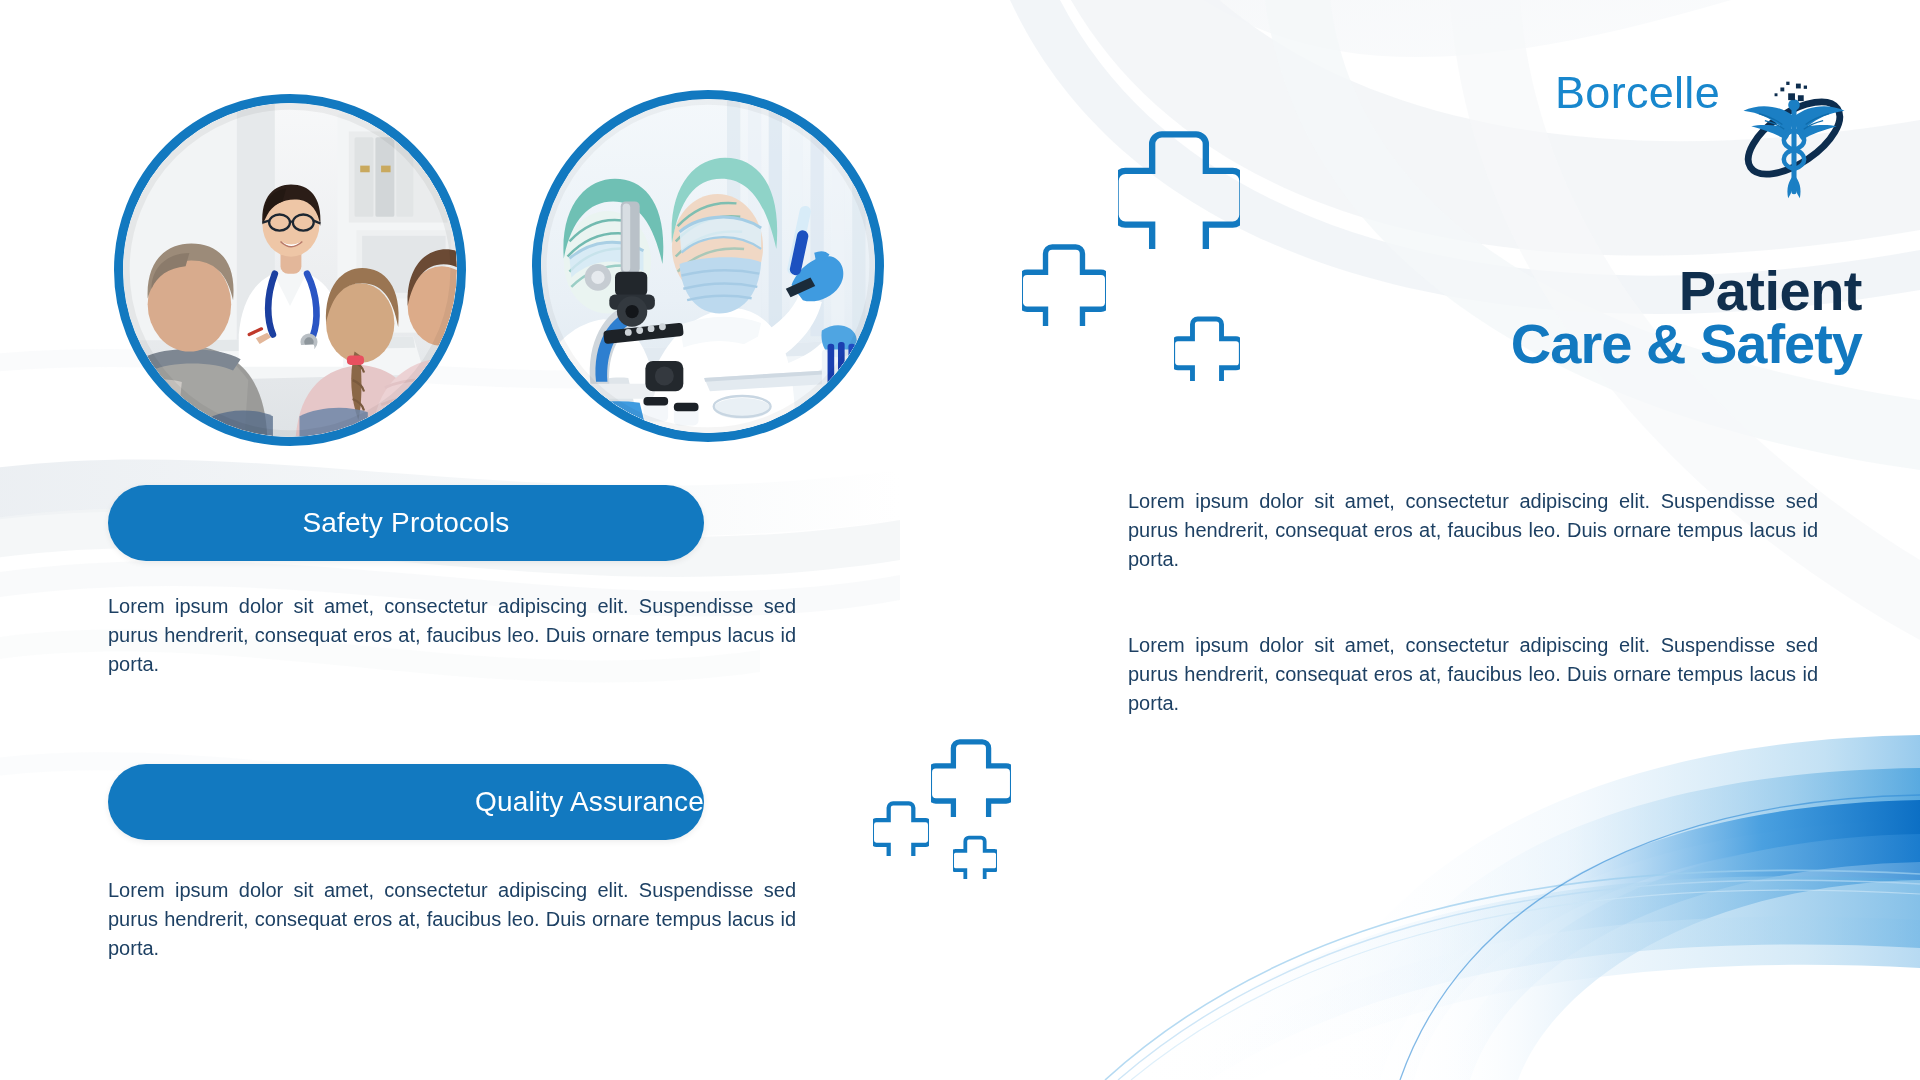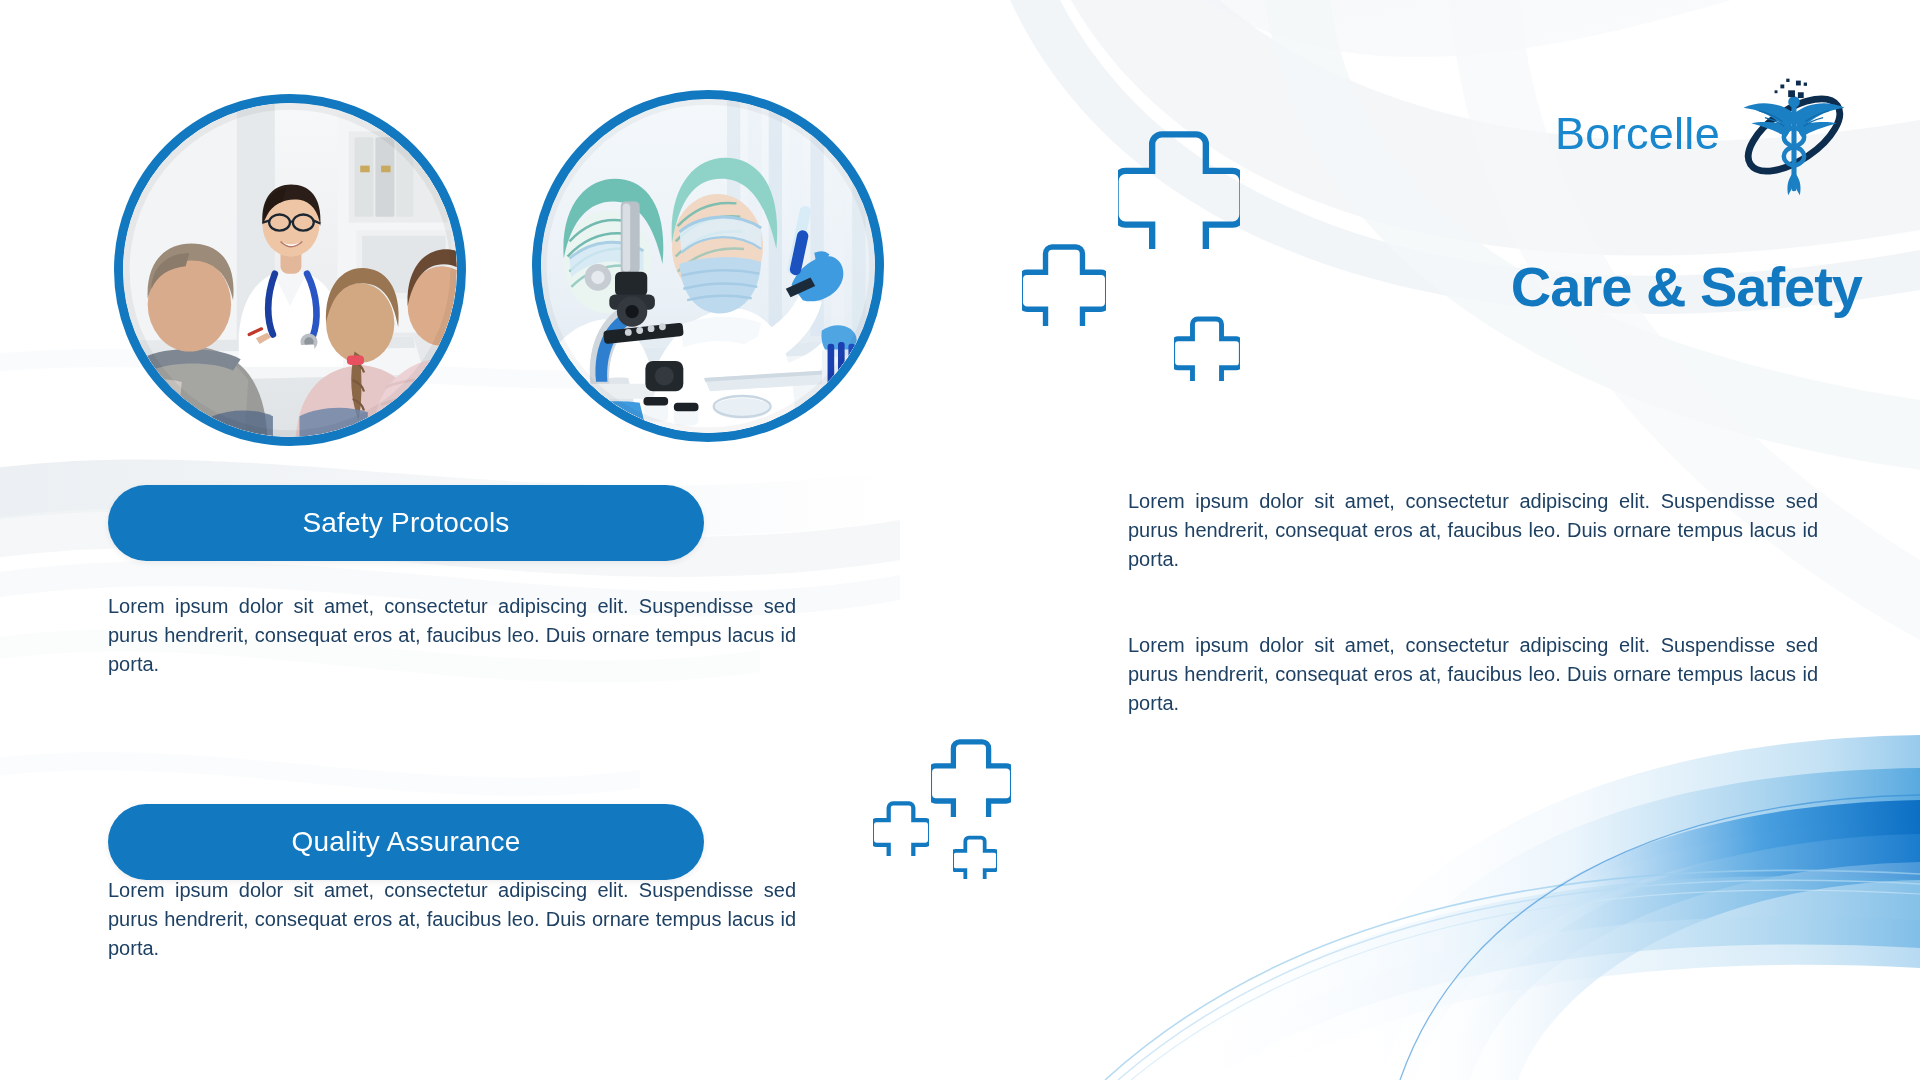--- a/index.html
+++ b/index.html
@@ -75,21 +75,21 @@
   }
   .pill-label {
     color: #ffffff;
     font-size: 28px;
     font-weight: 400;
     letter-spacing: 0.2px;
     line-height: 1;
     white-space: nowrap;
   }
   .pill.first  { top: 485px; }
-  .pill.second { top: 804px; }
+  .pill.second { top: 764px; justify-content: flex-end; }
 
   .body-par {
     position: absolute;
     left: 108px;
     width: 688px;
     font-size: 20px;
     line-height: 1.44;
     color: #1d4063;
     text-align: justify;
     font-weight: 400;
@@ -104,21 +104,20 @@
     top: 0;
     width: 1020px;
     height: 1080px;
   }
 
   .brand {
     position: absolute;
     right: 58px;
     top: 70px;
     display: flex;
-    align-items: center;
     height: 130px;
   }
   .brand-name {
     font-size: 45px;
     color: #1887cd;
     font-weight: 400;
     letter-spacing: 0.3px;
     line-height: 1;
     margin-right: 6px;
     padding-bottom: 4px;
@@ -534,20 +533,21 @@
           <rect x="72" y="14" width="5" height="5" fill="#0d2d4e"></rect>
           <rect x="56" y="18" width="4" height="4" fill="#0d2d4e"></rect>
           <rect x="62" y="12" width="3.4" height="3.4" fill="#0d2d4e"></rect>
           <rect x="50" y="24" width="3" height="3" fill="#0d2d4e"></rect>
           <rect x="80" y="16" width="3.4" height="3.4" fill="#0d2d4e"></rect>
         </svg>
       </span>
     </div>
 
     <div class="title-block">
+      <div class="title-eyebrow">Patient</div>
       <div class="title-main">Care &amp; Safety</div>
     </div>
 
     <p class="body-par right-one">Lorem ipsum dolor sit amet, consectetur adipiscing elit. Suspendisse sed purus hendrerit, consequat eros at, faucibus leo. Duis ornare tempus lacus id porta.</p>
     <p class="body-par right-two">Lorem ipsum dolor sit amet, consectetur adipiscing elit. Suspendisse sed purus hendrerit, consequat eros at, faucibus leo. Duis ornare tempus lacus id porta.</p>
   </div>
 
 </div>
 
 </body></html>

